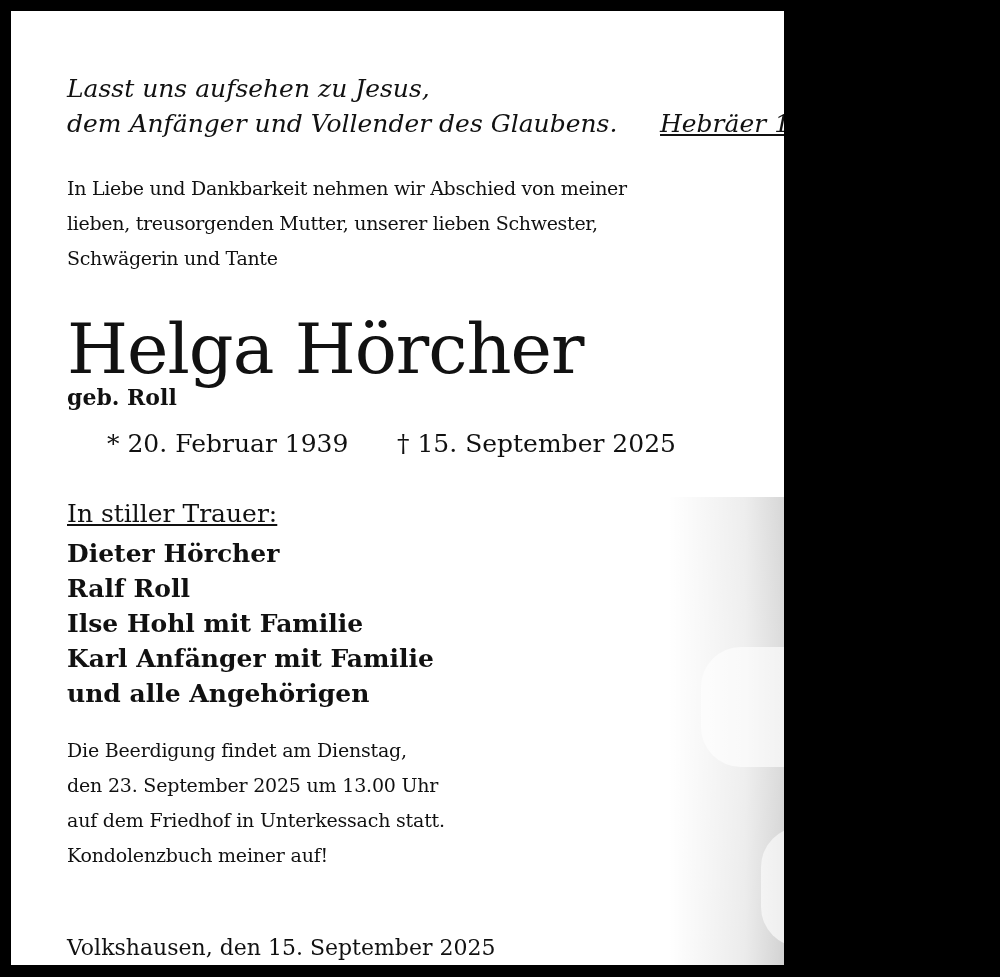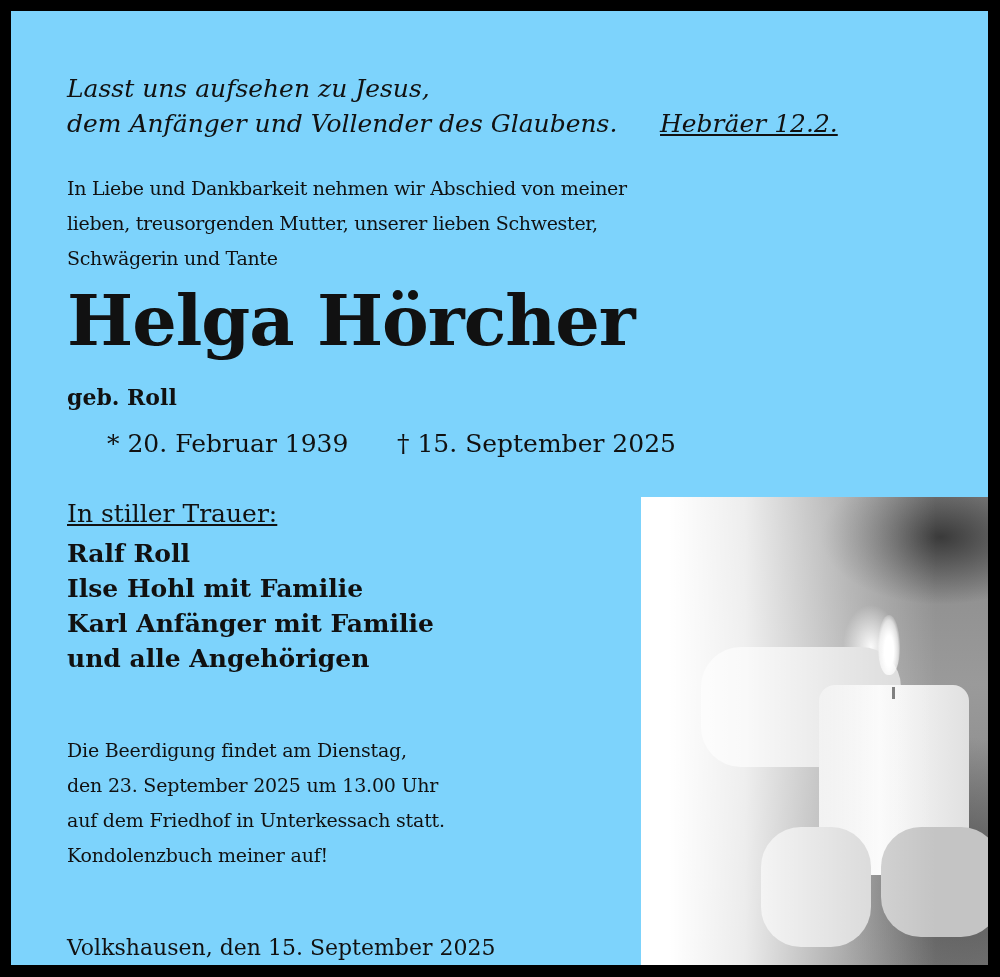--- a/index.html
+++ b/index.html
@@ -1,35 +1,35 @@
 <!DOCTYPE html>
 <html><head>
 <meta charset="utf-8">
 <style>
   html, body { margin: 0; padding: 0; }
   body { width: 1000px; height: 977px; background: #000; position: relative; overflow: hidden; }
-  .frame { position: absolute; left: 11px; top: 11px; width: 977px; height: 954px; background: #7dd3fc; overflow: hidden; }
+  .frame { position: absolute; left: 11px; top: 11px; width: 773px; height: 954px; background: #ffffff; overflow: hidden; }
   .photo { position: absolute; left: 630px; top: 486px; width: 347px; height: 468px; overflow: hidden;
     background:
       radial-gradient(ellipse 40px 60px at 230px 150px, rgba(255,255,255,0.95), rgba(255,255,255,0) 70%),
       radial-gradient(ellipse 160px 90px at 300px 40px, #3a3a3a, rgba(60,60,60,0) 75%),
       radial-gradient(ellipse 200px 200px at 320px 380px, #555, rgba(85,85,85,0) 70%),
       linear-gradient(to bottom, #888 0%, #9a9a9a 40%, #7a7a7a 100%);
   }
   .photo::before { content: ""; position: absolute; inset: 0;
     background: linear-gradient(to right, #fff 0%, #fff 8%, rgba(255,255,255,0.85) 30%, rgba(255,255,255,0.35) 60%, rgba(255,255,255,0) 85%); z-index: 3; }
   .candle { position: absolute; left: 178px; top: 188px; width: 150px; height: 190px; background: linear-gradient(to right, #e6e6e6, #fafafa 40%, #e0e0e0); border-radius: 16px 16px 6px 6px; z-index: 2; }
   .flame { position: absolute; left: 237px; top: 118px; width: 22px; height: 60px; background: radial-gradient(ellipse at 50% 60%, #fff 30%, rgba(255,255,255,0.6) 60%, rgba(255,255,255,0) 75%); border-radius: 50% 50% 45% 45%; z-index: 2; }
   .wick { position: absolute; left: 251px; top: 190px; width: 3px; height: 12px; background: #666; z-index: 2; }
   .hand { position: absolute; background: #cfcfcf; border-radius: 40px; z-index: 2; }
   .txt { position: absolute; left: 56px; color: #111; font-family: "DejaVu Serif", serif; white-space: nowrap; }
   .verse { top: 60px; font-style: italic; font-size: 25px; line-height: 35px; }
   .verse .ref { position: absolute; left: 593px; top: 35px; text-decoration: underline; }
   .intro { top: 160px; font-size: 19px; line-height: 35px; letter-spacing: -0.3px; }
-  .name { top: 270px; font-size: 70px; font-weight: bold; line-height: 80px; letter-spacing: -1px; }
+  .name { top: 298px; font-size: 70px; font-weight: normal; line-height: 80px; letter-spacing: -1px; }
   .maiden { top: 373px; font-size: 22px; font-weight: bold; }
   .dates { top: 418px; font-size: 25px; margin-left: 40px; }
   .dates .death { position: absolute; left: 290px; top: 0; }
   .mourn-label { top: 488px; font-size: 25px; text-decoration: underline; }
   .mourners { top: 525px; font-size: 25px; font-weight: bold; line-height: 35px; }
   .funeral { top: 722px; font-size: 19px; line-height: 35px; letter-spacing: -0.2px; }
   .place { top: 924px; font-size: 22px; }
 </style>
 </head>
 <body>
@@ -60,20 +60,21 @@
   <div class="txt name">Helga Hörcher</div>
   <div class="txt maiden">geb. Roll</div>
 
   <div class="txt dates">
     <span>* 20. Februar 1939</span>
     <span class="death">† 15. September 2025</span>
   </div>
 
   <div class="txt mourn-label">In stiller Trauer:</div>
   <div class="txt mourners">
+    <div>Dieter Hörcher</div>
     <div>Ralf Roll</div>
     <div>Ilse Hohl mit Familie</div>
     <div>Karl Anfänger mit Familie</div>
     <div>und alle Angehörigen</div>
   </div>
 
   <div class="txt funeral">
     <div>Die Beerdigung findet am Dienstag,</div>
     <div>den 23. September 2025 um 13.00 Uhr</div>
     <div>auf dem Friedhof in Unterkessach statt.</div>

